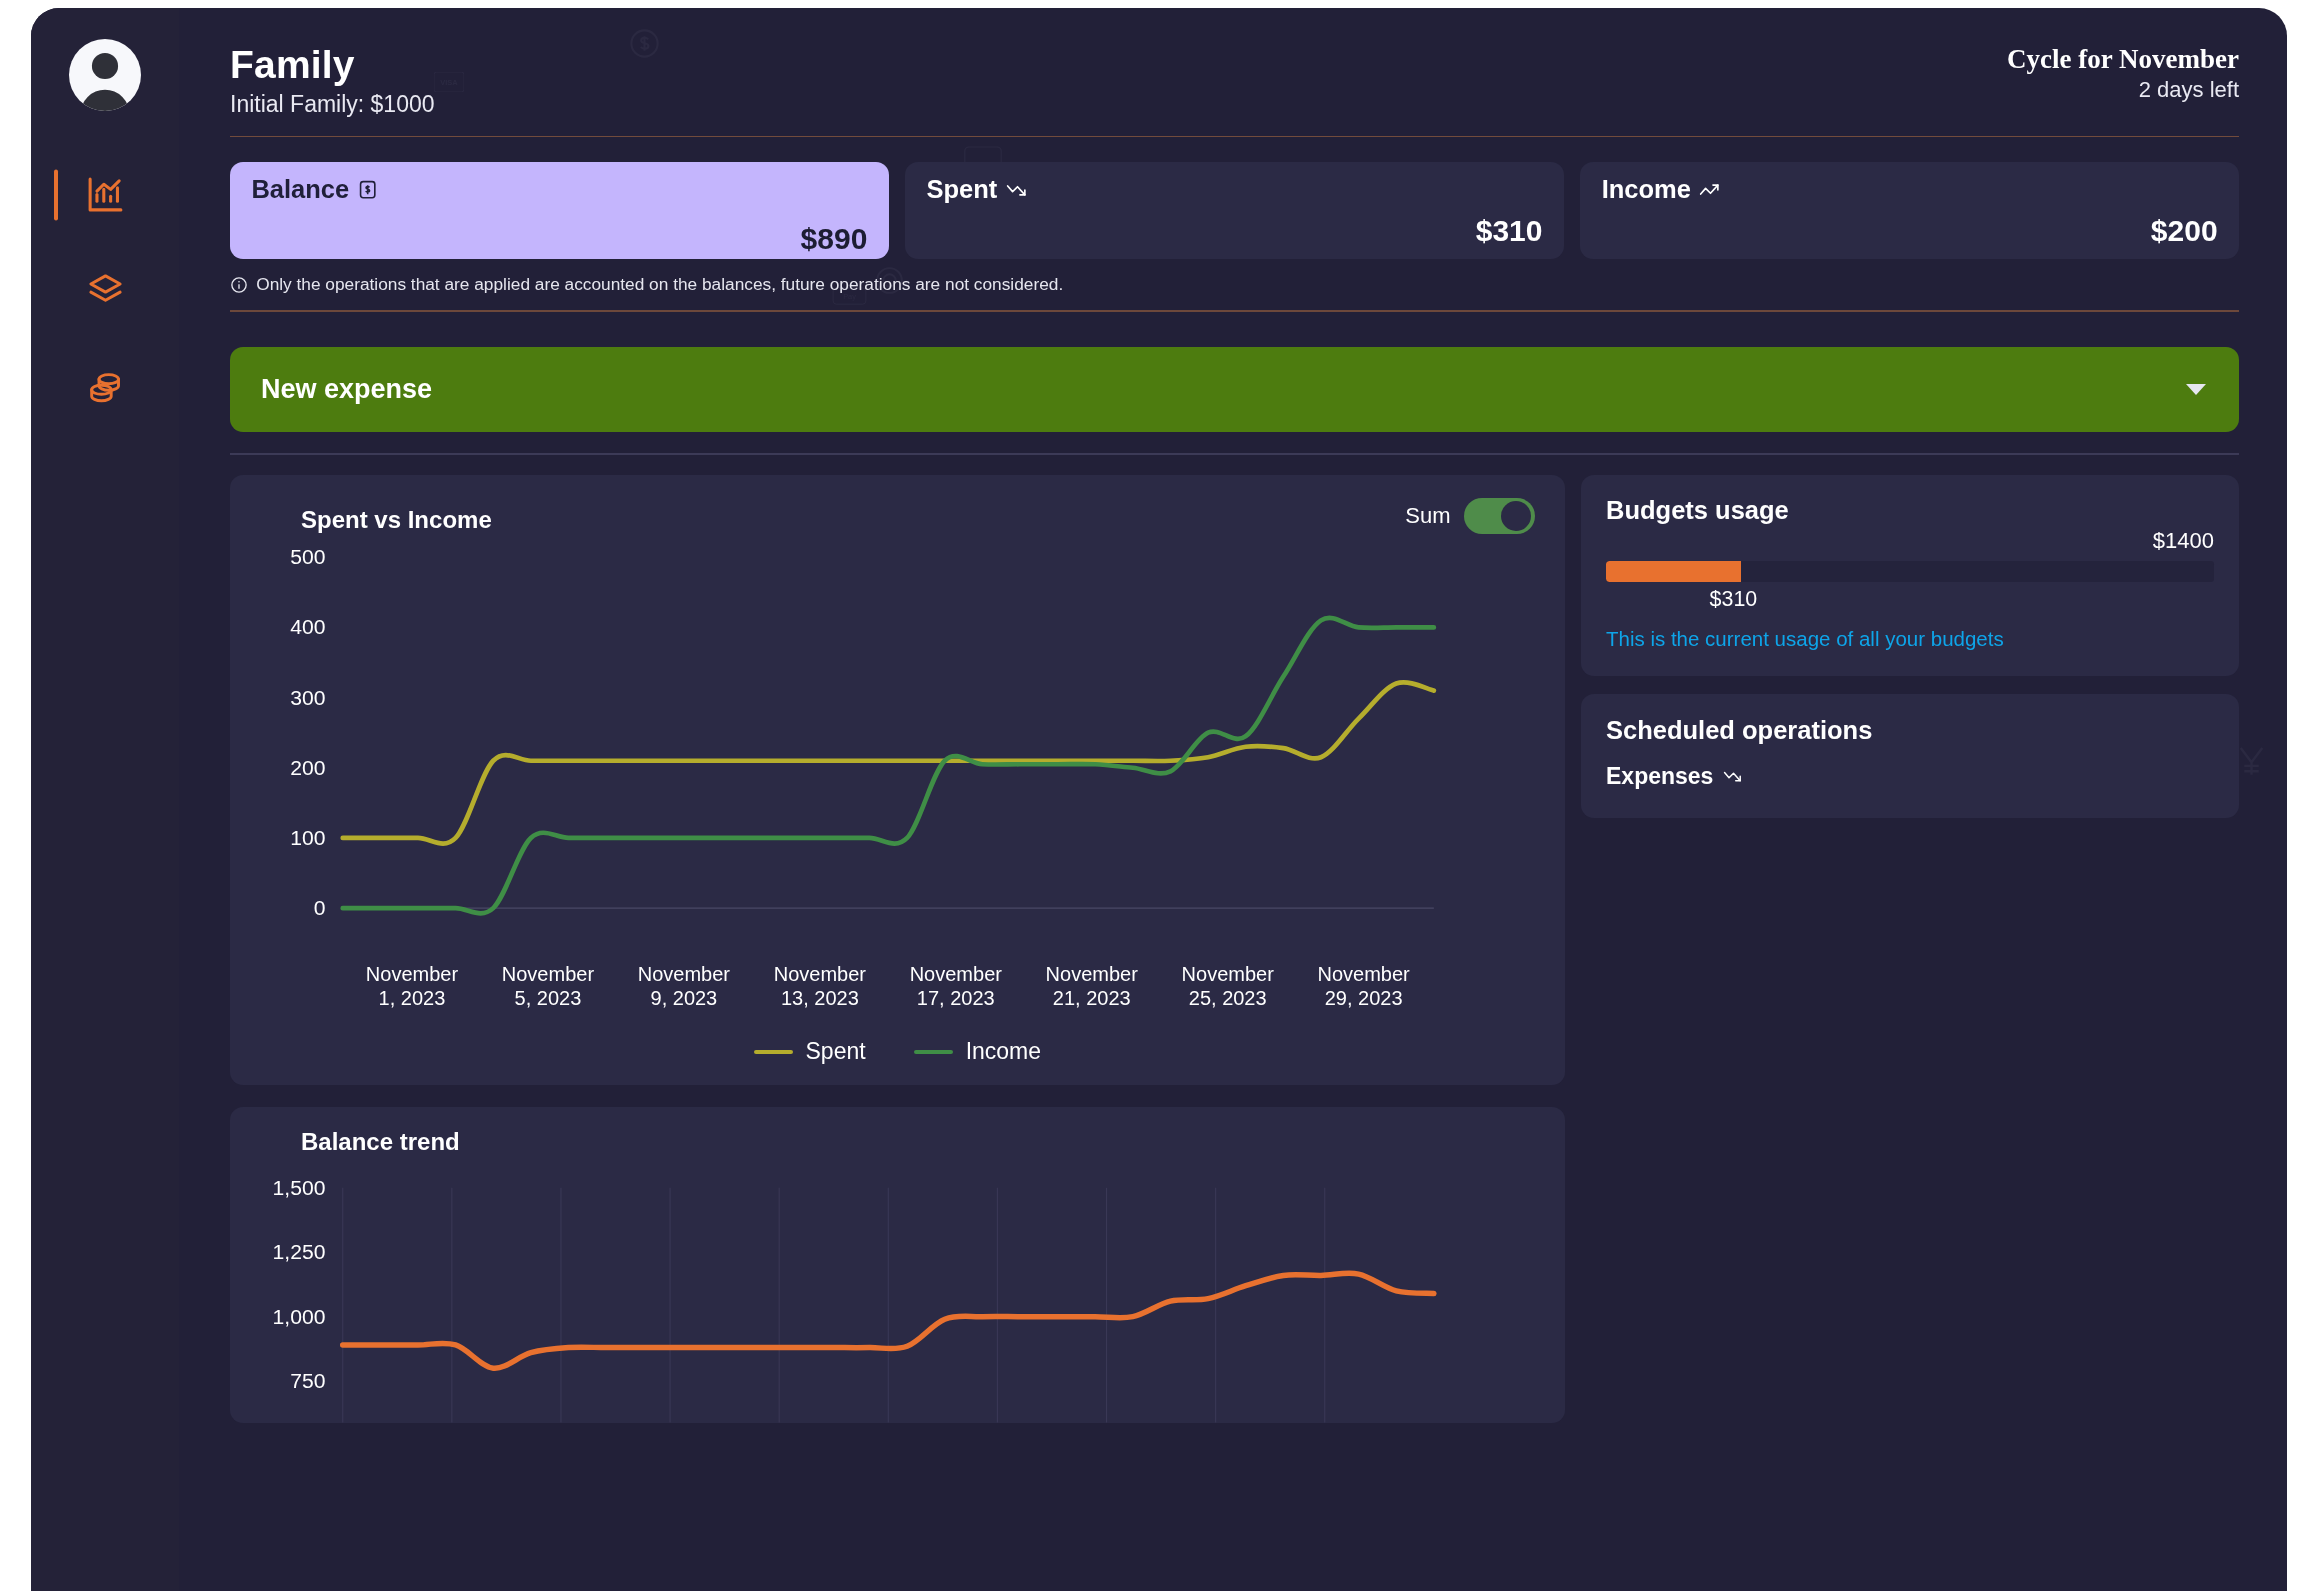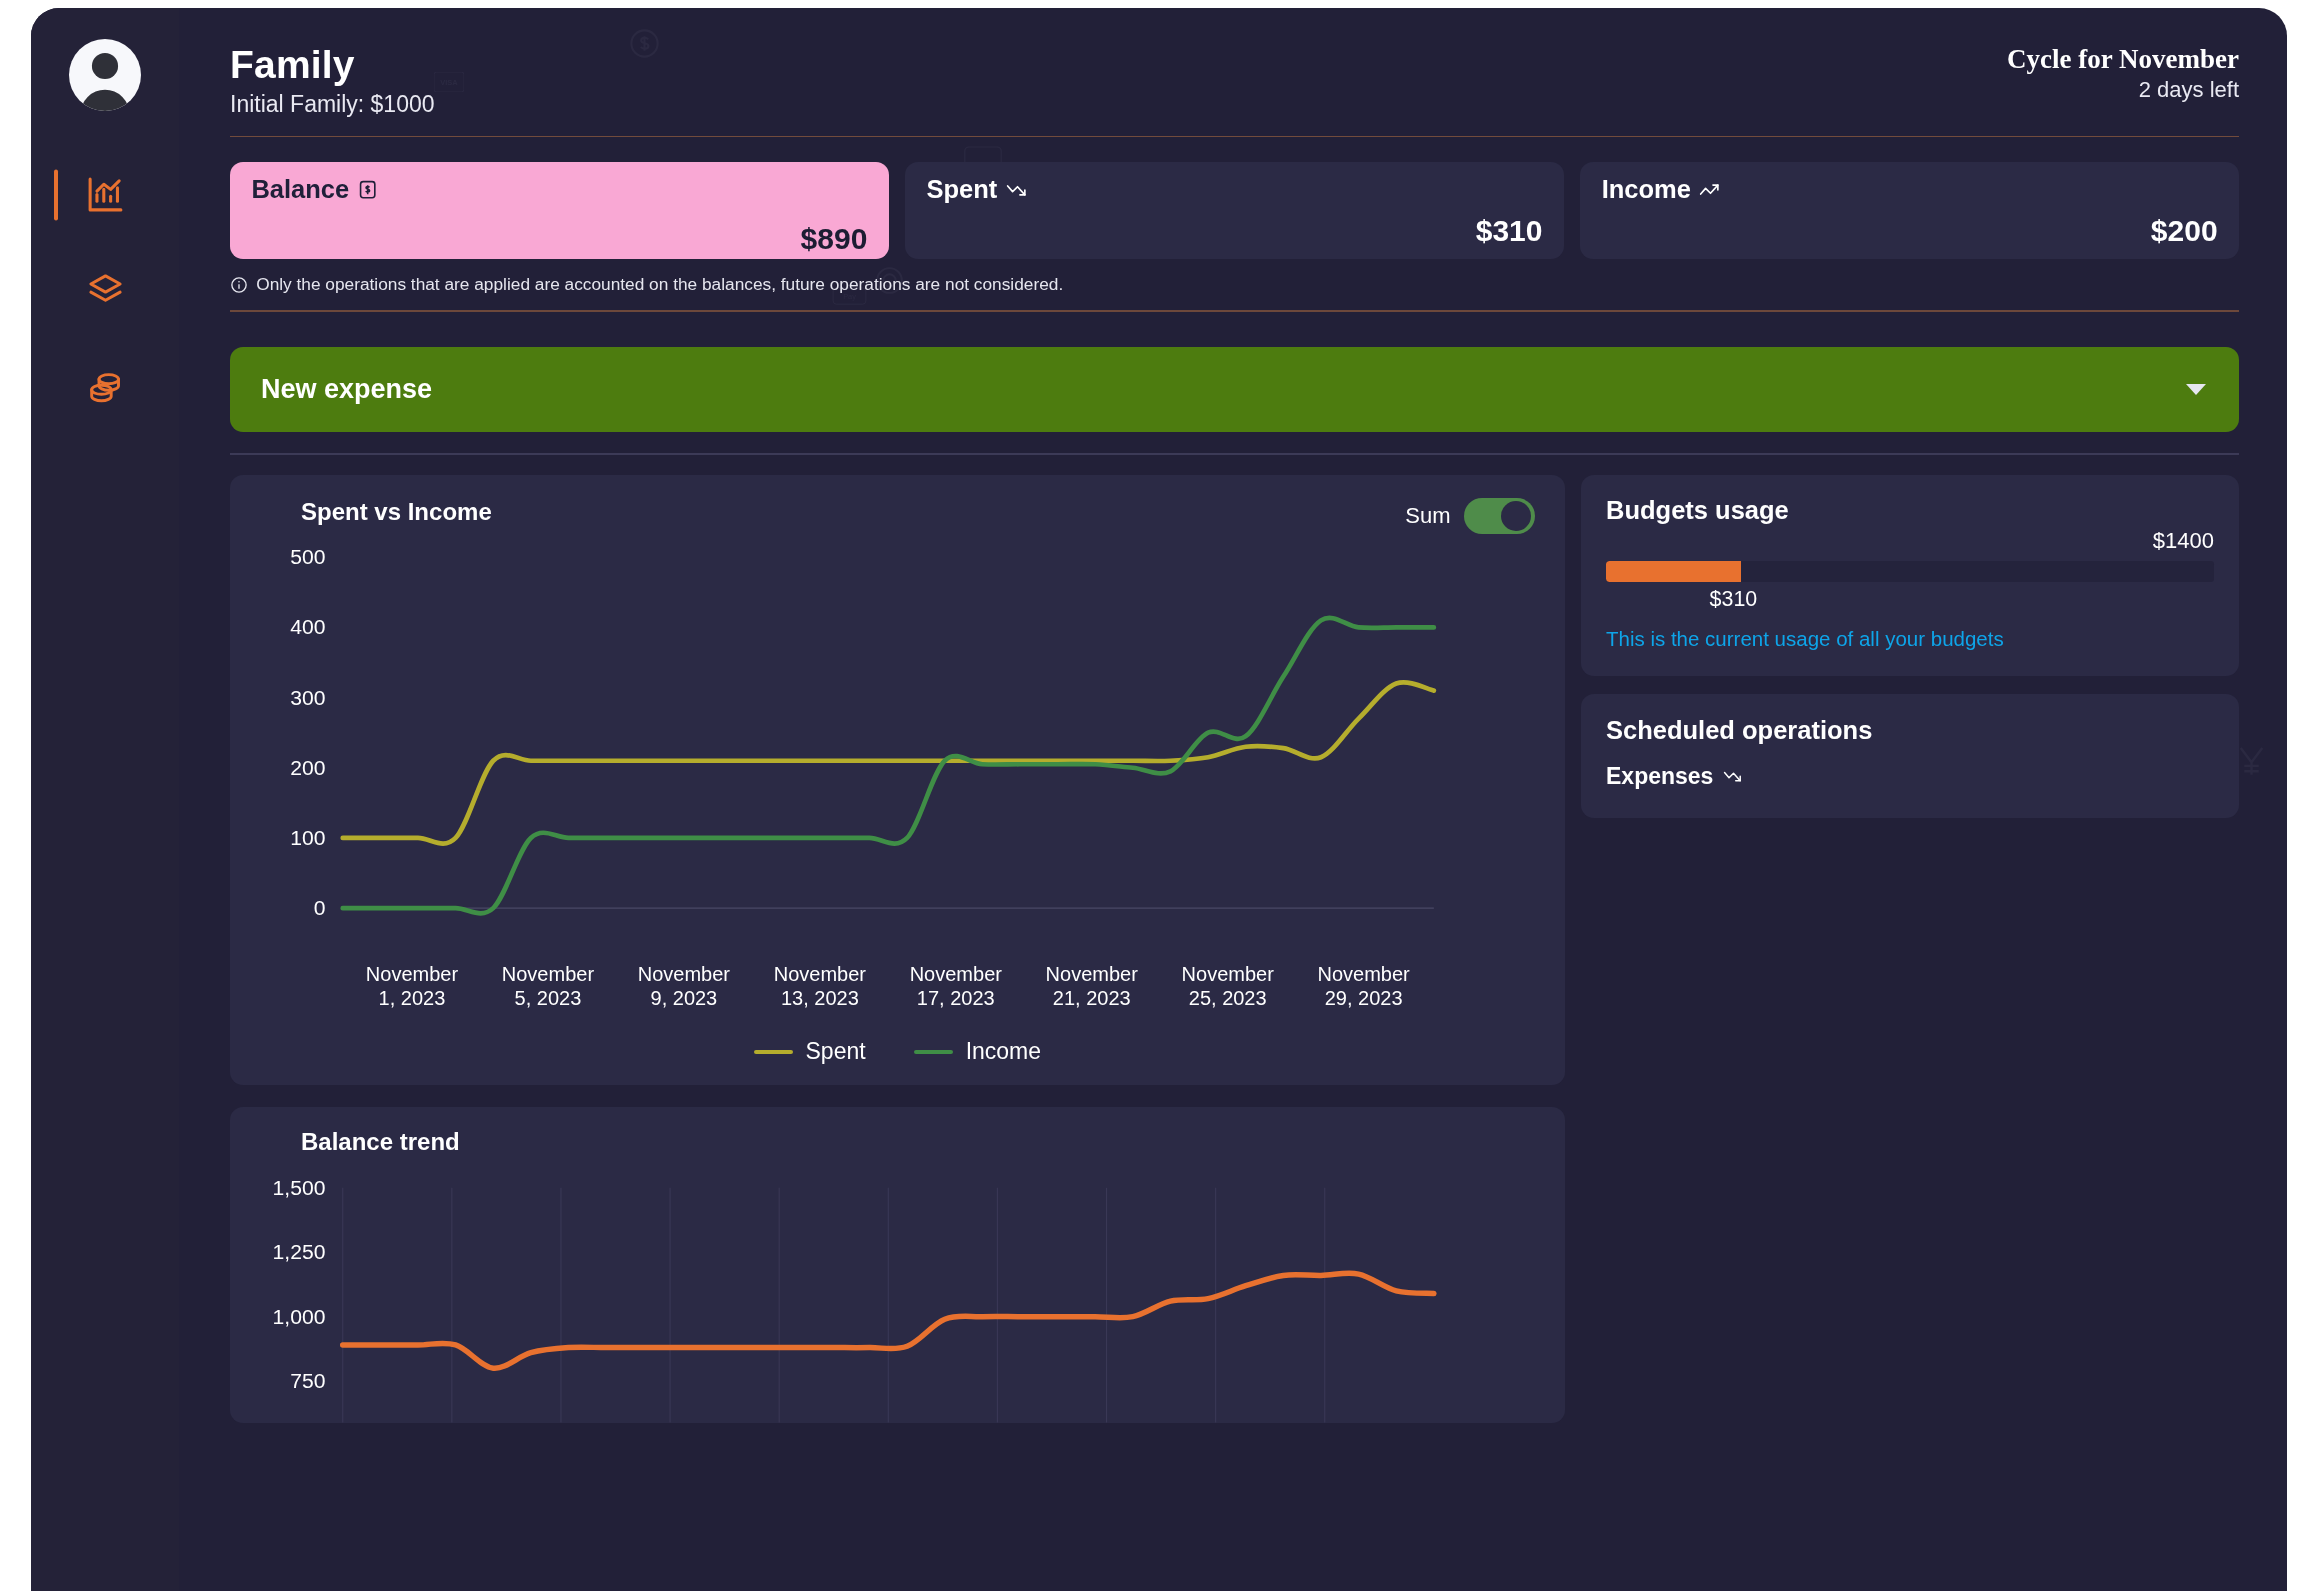--- a/index.html
+++ b/index.html
@@ -63,21 +63,21 @@
   .cycle-sub { font-size: 22px; color: #e9e9f2; text-align: right; margin-top: 2.5px; }
   .rule { height: 1.6px; background: #8d5a3d; opacity: .75; margin-top: 18px; }
 
   
   .cards { display: flex; gap: 16.4px; margin-top: 25px; }
   .card {
     flex: 1 1 0; height: 97px; border-radius: 13px;
     background: #2b2a45; padding: 13px 21.4px 11.5px 21.4px;
     display: flex; flex-direction: column; justify-content: space-between;
   }
-  .card.accent { background: #f9a8d4; gap: 18px; }
+  .card.accent { background: #c4b5fd; gap: 18px; }
   .card-label { font-size: 25.5px; font-weight: 700; color: #ffffff; display: flex; align-items: center; gap: 7.4px; }
   .card.accent .card-label { color: #20203a; }
   .card-value { font-size: 30px; font-weight: 700; color: #ffffff; text-align: right; }
   .card.accent .card-value { color: #1d1d33; }
   .note { display: flex; align-items: center; gap: 8.2px; margin-top: 15px; font-size: 17.3px; color: #e6e6ef; }
   .note-rule { height: 1.6px; background: #8d5a3d; opacity: .7; margin-top: 15px; }
 
   
   .expense-bar {
     margin-top: 35px; height: 85px; border-radius: 13px; background: #4d7c0f;
@@ -88,21 +88,21 @@
   .caret { width: 0; height: 0; border-left: 10.7px solid transparent; border-right: 10.7px solid transparent; border-top: 11.5px solid #e6e6ef; }
   .thin-rule { height: 1.6px; background: #3c3a57; margin-top: 21.4px; }
 
   
   .grid { display: flex; gap: 16.4px; margin-top: 20px; align-items: flex-start; }
   .col-left { flex: 1 1 0; min-width: 0; }
   .col-right { width: 658px; flex: 0 0 658px; }
 
   .panel { background: #2b2a45; border-radius: 13px; }
   .chart-panel { padding: 23px 25px 20px 25px; }
-  .chart-head { display: flex; align-items: flex-start; justify-content: space-between; padding: 0 5px 0 46px; gap: 48px; }
+  .chart-head { display: flex; align-items: flex-end; justify-content: space-between; padding: 0 5px 0 46px; gap: 48px; }
   .chart-title { font-size: 24px; font-weight: 700; color: #ffffff; }
   .toggle-wrap { display: flex; align-items: center; gap: 13px; }
   .toggle-label { font-size: 22px; color: #ffffff; }
   .toggle { width: 71px; height: 36px; border-radius: 18px; background: #4f8c4a; position: relative; }
   .toggle .knob { position: absolute; right: 3.3px; top: 3.3px; width: 30px; height: 30px; border-radius: 50%; background: #2b2a45; }
 
   .plot { position: relative; margin-top: 6.6px; }
   .plot svg { display: block; width: 100%; }
   .xlabels { display: flex; margin-left: 89px; margin-right: 108px; }
   .xlab { flex: 1 1 0; text-align: center; font-size: 20px; color: #ffffff; line-height: 1.18; }

